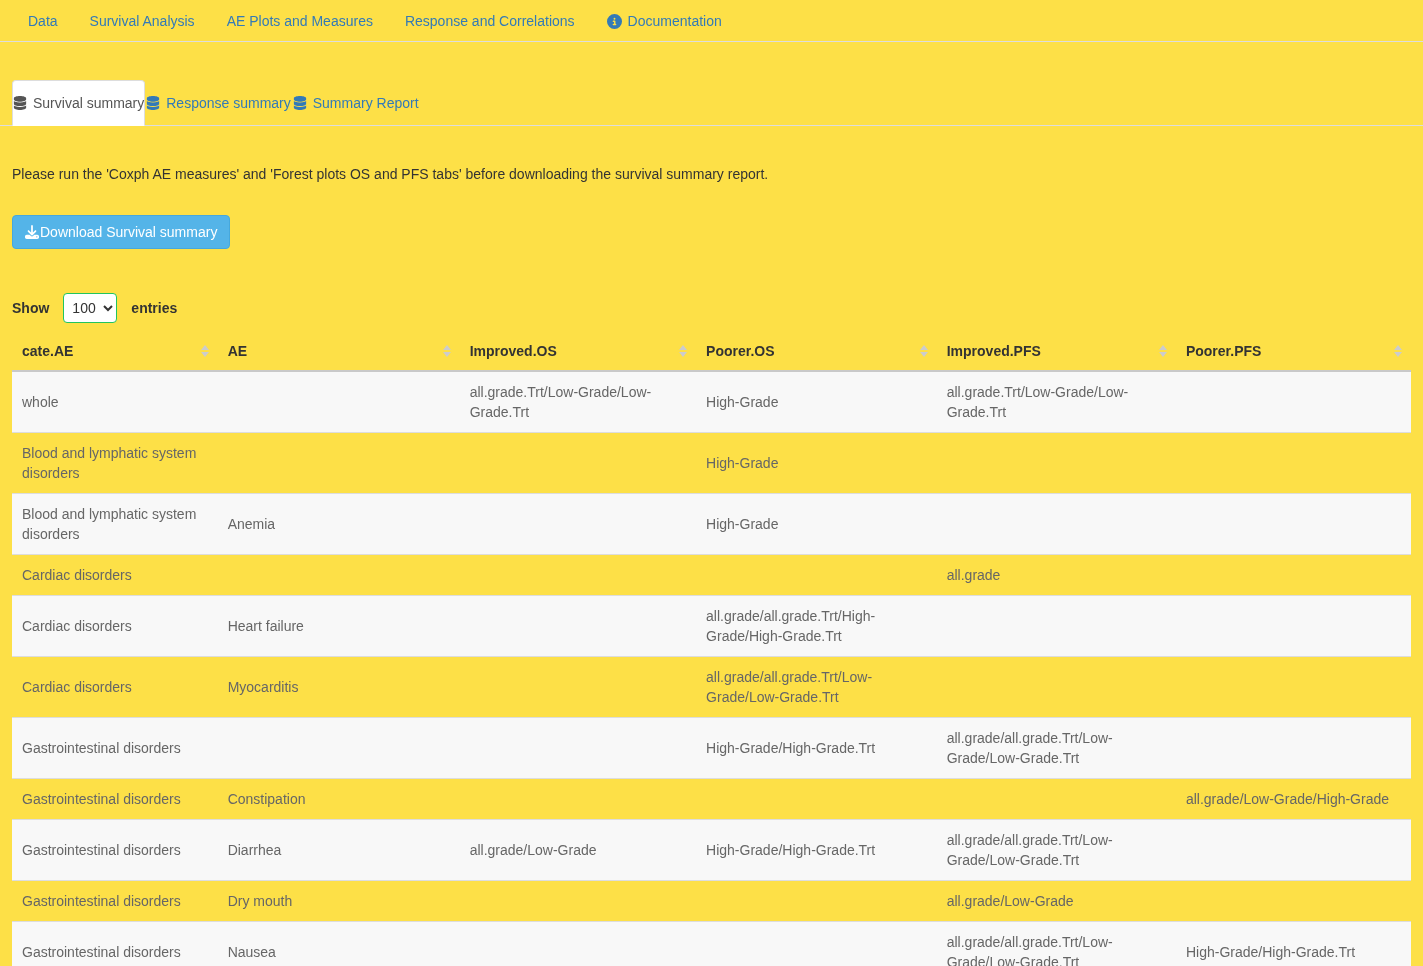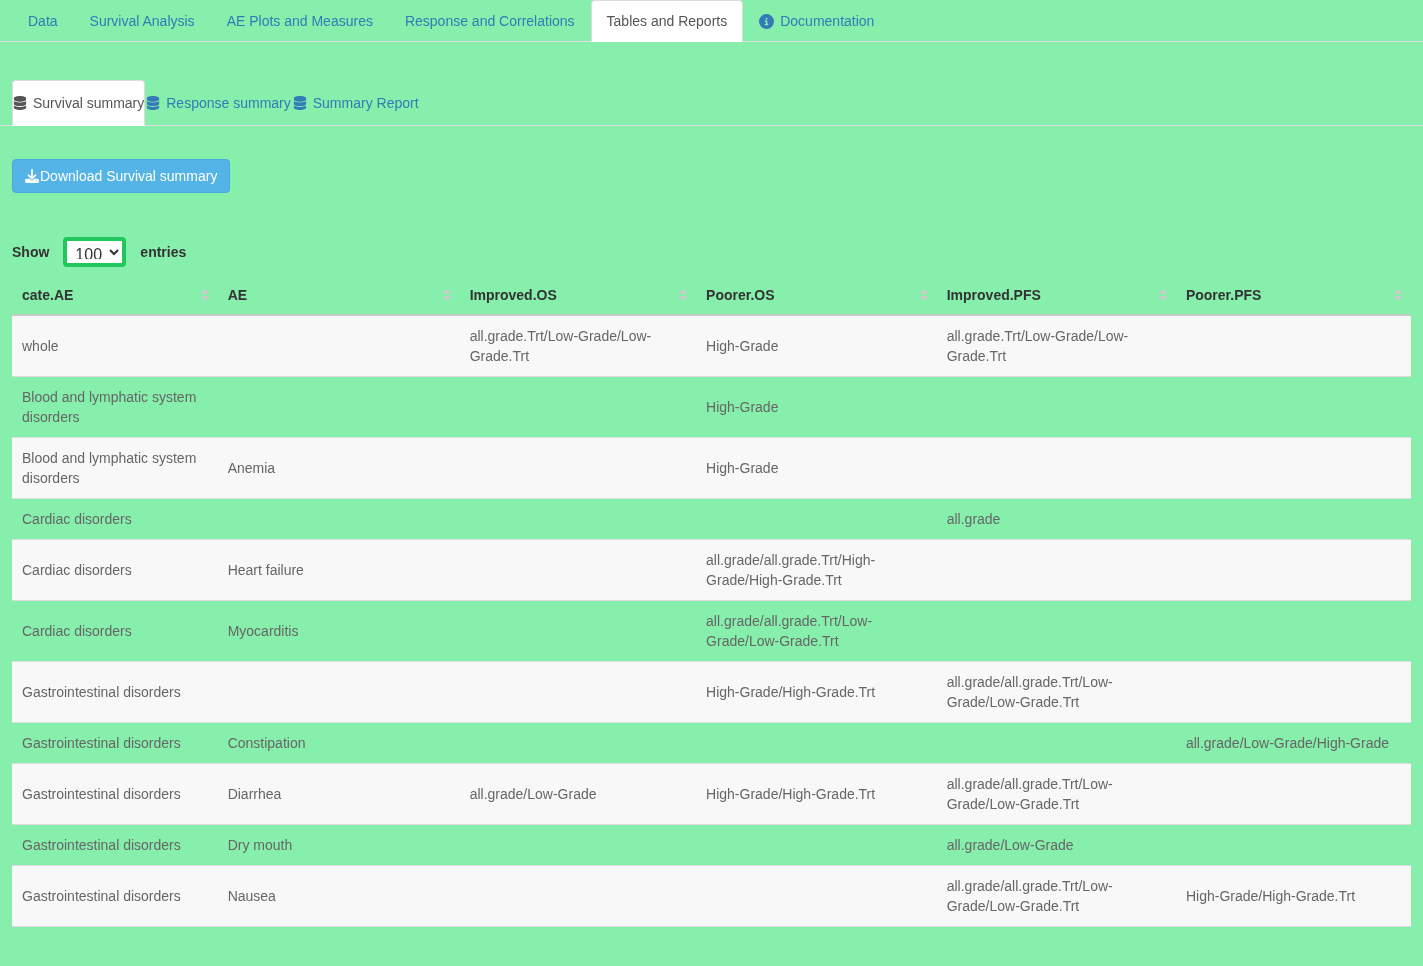--- a/index.html
+++ b/index.html
@@ -6,42 +6,42 @@
     --accent:#337ab7;
     --active-tab-text:#555555;
     --btn-bg:#54b4e8;
     --btn-border:#46a8dd;
     --stripe:#f8f8f8;
     --tab-border:#ddd;
   }
   *{box-sizing:border-box;}
   html,body{margin:0;padding:0;background:#fff;}
   body{font-family:"Liberation Sans","DejaVu Sans",sans-serif;font-size:14px;color:#333;}
-  .page{width:1423px;height:966px;overflow:hidden;background:#86efac;}
+  .page{width:1423px;height:966px;overflow:hidden;background:#fde047;}
 
   
   ul.nav-tabs{list-style:none;margin:0;padding:0 0 0 12px;border-bottom:1px solid var(--tab-border);display:flex;align-items:flex-end;}
   ul.nav-tabs li{margin-bottom:-1px;}
   ul.nav-tabs li a{display:flex;align-items:center;gap:6px;padding:10px 15px;color:var(--accent);text-decoration:none;border:1px solid transparent;border-radius:4px 4px 0 0;line-height:20px;cursor:pointer;}
   ul.nav-tabs li.active a{color:var(--active-tab-text);background:#fff;border-color:var(--tab-border) var(--tab-border) #fff;cursor:default;}
   ul.nav-tabs.sub{margin-top:38px;}
   ul.nav-tabs.sub li a{padding:12px 0;justify-content:flex-end;}
   .tab-icon{display:inline-flex;align-items:center;color:currentColor;}
   .tab-icon svg{display:block;}
 
   
   .content{padding:0 12px;}
   .notice{margin:40px 0 0 0;color:#333;}
   .btn-download{margin-top:33px;display:inline-flex;align-items:center;gap:1px;background:var(--btn-bg);border:1px solid var(--btn-border);color:#fff;font-size:14px;line-height:20px;padding:6px 12px;border-radius:4px;cursor:pointer;font-family:inherit;}
   .btn-download svg{display:block;}
 
   
   .controls{margin-top:44px;display:flex;justify-content:space-between;align-items:center;}
   .length-control,.search-control{display:flex;align-items:center;gap:14px;font-weight:700;color:#333;}
-  .length-control select{font-family:inherit;font-size:16px;padding:4px 4px;border:4px solid #22c55e;border-radius:4px;background:#fff;color:#333;height:30px;}
+  .length-control select{font-family:inherit;font-size:14px;padding:4px 4px;border:1px solid #22c55e;border-radius:4px;background:#fff;color:#333;height:30px;}
   .search-control input{width:200px;height:30px;border:1px solid #aaa;border-radius:4px;padding:5px 10px;font-family:inherit;font-size:14px;color:#333;}
 
   
   table.data-table{width:100%;border-collapse:collapse;margin-top:9px;table-layout:fixed;}
   table.data-table th{text-align:left;font-weight:700;color:#333;padding:9px 26px 9px 10px;border-bottom:2px solid #c9c9c9;position:relative;cursor:pointer;line-height:20px;}
   table.data-table td{padding:10px;color:#666;line-height:20px;border-bottom:1px solid #ddd;vertical-align:middle;}
   table.data-table tbody tr.odd{background:var(--stripe);}
   .sort-icon{position:absolute;right:9px;top:50%;transform:translateY(-50%);display:flex;flex-direction:column;gap:2px;}
   .sort-icon .up{width:0;height:0;border-left:4px solid transparent;border-right:4px solid transparent;border-bottom:5px solid #ccc;}
   .sort-icon .down{width:0;height:0;border-left:4px solid transparent;border-right:4px solid transparent;border-top:5px solid #ccc;}
@@ -65,25 +65,20 @@
       <li>
         <a>
           <span>AE Plots and Measures</span>
         </a>
       </li>
       <li>
         <a>
           <span>Response and Correlations</span>
         </a>
       </li>
-      <li class="active">
-        <a>
-          <span>Tables and Reports</span>
-        </a>
-      </li>
       <li>
         <a>
           <span class="tab-icon">
             <svg width="15" height="15" viewBox="0 0 512 512" fill="currentColor">
               <path d="M256 512A256 256 0 1 0 256 0a256 256 0 1 0 0 512zM216 336h24V272H216c-13.3 0-24-10.7-24-24s10.7-24 24-24h48c13.3 0 24 10.7 24 24v88h8c13.3 0 24 10.7 24 24s-10.7 24-24 24H216c-13.3 0-24-10.7-24-24s10.7-24 24-24zm40-208a32 32 0 1 1 0 64 32 32 0 1 1 0-64z"></path>
             </svg>
           </span>
           <span>Documentation</span>
         </a>
       </li>
@@ -117,20 +112,21 @@
               <path d="M448 80v48c0 44.2-100.3 80-224 80S0 172.2 0 128V80C0 35.8 100.3 0 224 0s224 35.8 224 80zM393.2 214.7c20.8-7.4 39.9-16.9 54.8-28.6V288c0 44.2-100.3 80-224 80S0 332.2 0 288V186.1c14.9 11.8 34 21.2 54.8 28.6C99.7 230.7 159.5 240 224 240s124.3-9.3 169.2-25.3zM0 346.1c14.9 11.8 34 21.2 54.8 28.6C99.7 390.7 159.5 400 224 400s124.3-9.3 169.2-25.3c20.8-7.4 39.9-16.9 54.8-28.6V432c0 44.2-100.3 80-224 80S0 476.2 0 432V346.1z"></path>
             </svg>
           </span>
           <span>Summary Report</span>
         </a>
       </li>
     </ul>
 
   <div class="content">
 
+    <p class="notice">Please run the 'Coxph AE measures' and 'Forest plots OS and PFS tabs' before downloading the survival summary report.</p>
 
     <button class="btn-download">
       <span class="tab-icon" id="download-icon-slot">
           <svg width="14" height="14" viewBox="0 0 512 512" fill="currentColor">
             <path d="M288 32c0-17.7-14.3-32-32-32s-32 14.3-32 32V274.7l-73.4-73.4c-12.5-12.5-32.8-12.5-45.3 0s-12.5 32.8 0 45.3l128 128c12.5 12.5 32.8 12.5 45.3 0l128-128c12.5-12.5 12.5-32.8 0-45.3s-32.8-12.5-45.3 0L288 274.7V32zM64 352c-35.3 0-64 28.7-64 64v32c0 35.3 28.7 64 64 64H448c35.3 0 64-28.7 64-64V416c0-35.3-28.7-64-64-64H346.5l-45.3 45.3c-25 25-65.5 25-90.5 0L165.5 352H64zm368 56a24 24 0 1 1 0 48 24 24 0 1 1 0-48z"></path>
           </svg>
         </span>
       <span>Download Survival summary</span>
     </button>
 

